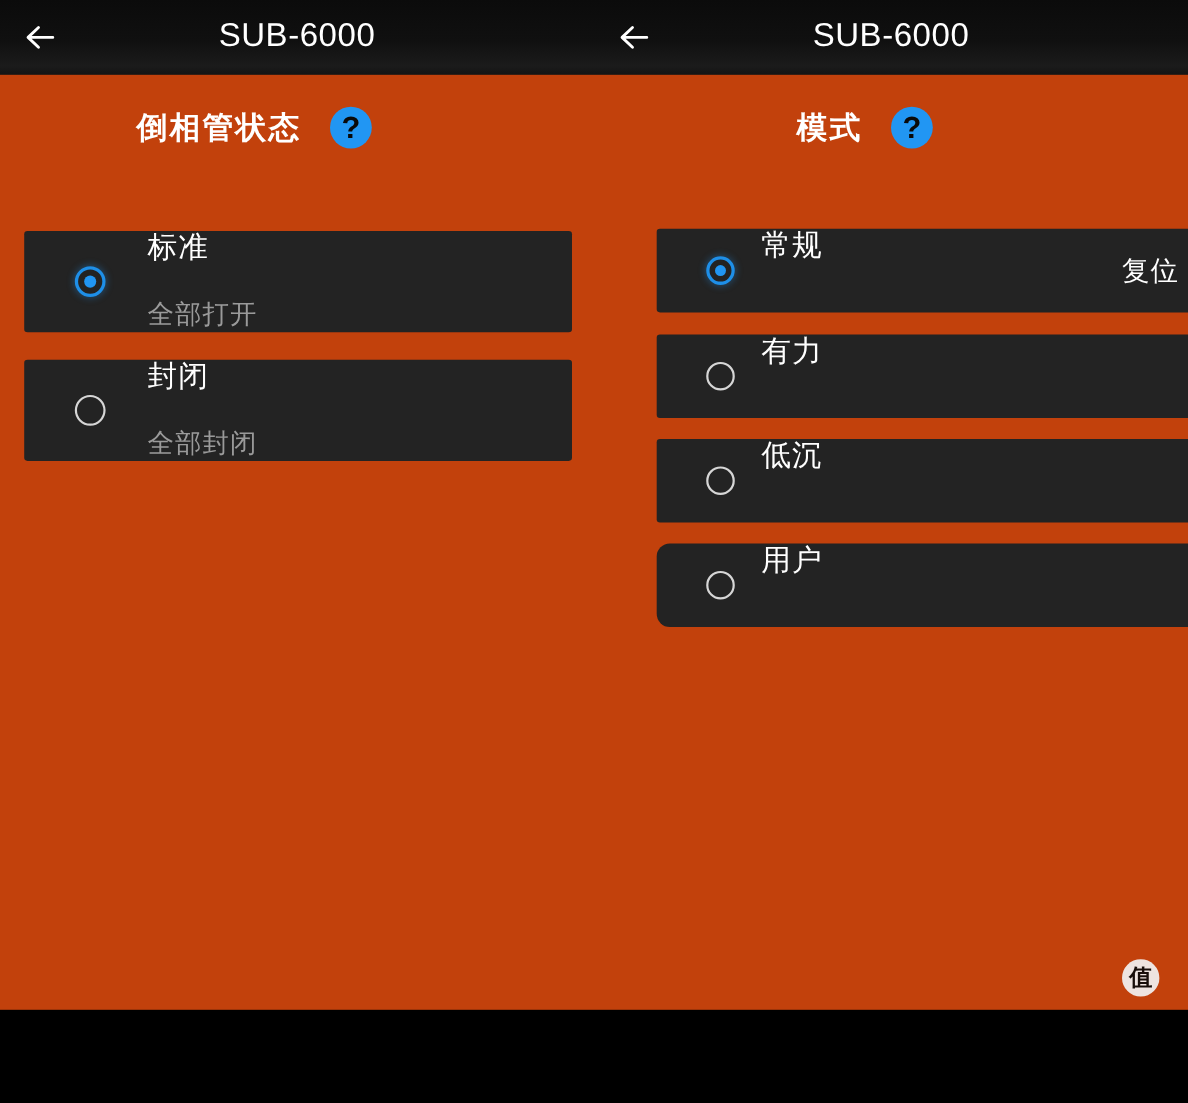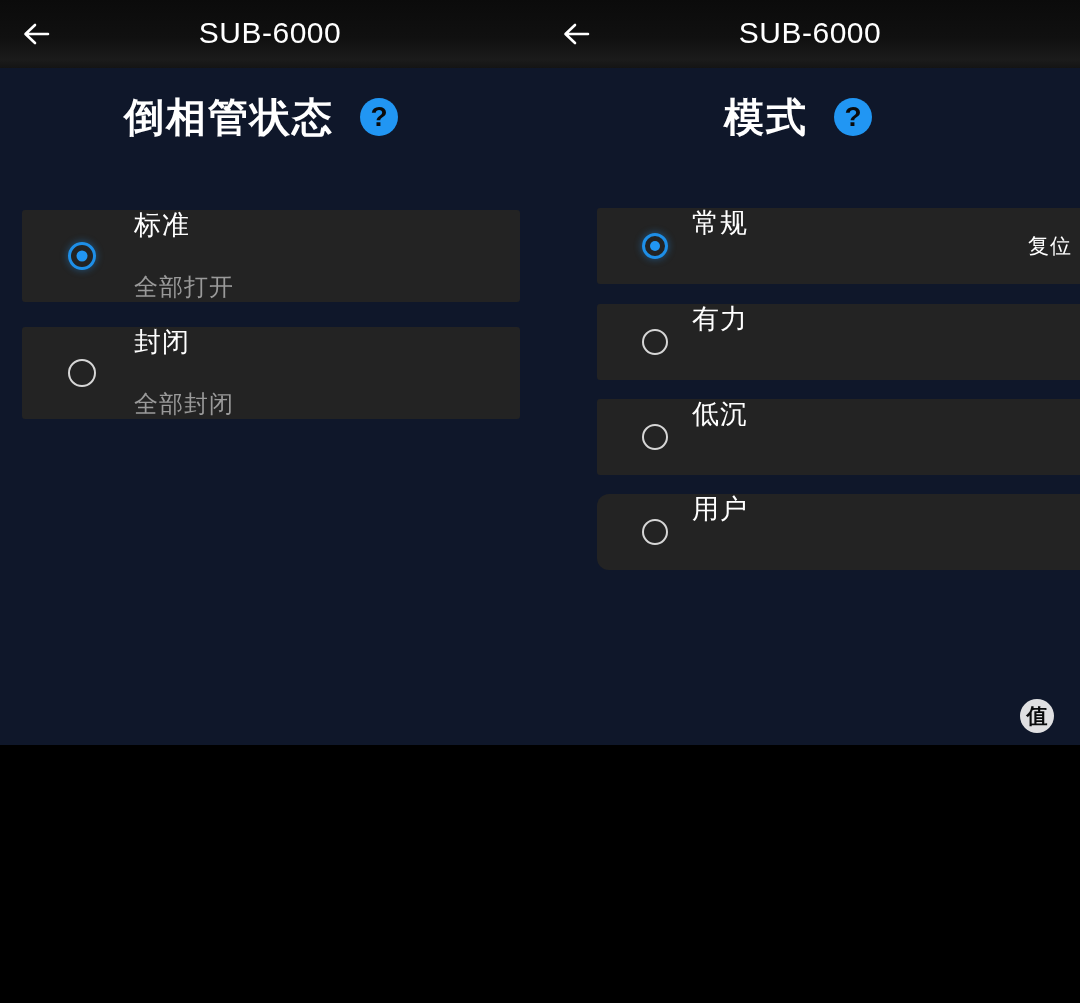--- a/index.html
+++ b/index.html
@@ -11,22 +11,22 @@
     width: 1080px;
     height: 1003px;
     overflow: hidden;
     font-family: "Liberation Sans", "DejaVu Sans", sans-serif;
     -webkit-font-smoothing: antialiased;
   }
 
   .screen {
     position: relative;
     width: 1080px;
-    height: 745px;
-    background: #0f172a;
+    height: 918px;
+    background: #c2410c;
   }
 
   
   .topbar {
     position: absolute;
     top: 0;
     height: 68px;
     width: 540px;
     background: linear-gradient(180deg, #0b0b0b 0%, #101010 55%, #1b1b1b 88%, #141414 100%);
     overflow: hidden;
@@ -71,21 +71,21 @@
     position: absolute;
     display: flex;
     align-items: center;
     top: 29px;
   }
   .panel.left  .section-head { left: 124px; }
   .panel.right .section-head { left: 184px; }
 
   .section-title {
     color: #ffffff;
-    font-size: 40px;
+    font-size: 28px;
     font-weight: 700;
     letter-spacing: 2px;
     line-height: 1;
   }
 
   .help-icon {
     width: 38px;
     height: 38px;
     border-radius: 50%;
     background: #2196f3;
@@ -178,21 +178,21 @@
     line-height: 1.2;
     margin-top: 4px;
   }
 
   .card-action {
     position: absolute;
     right: 22px;
     top: 50%;
     transform: translateY(-50%);
     color: #ffffff;
-    font-size: 21px;
+    font-size: 25px;
     letter-spacing: 1px;
   }
 
   
   .watermark {
     position: absolute;
     right: 16px;
     bottom: 12px;
     display: flex;
     align-items: center;

